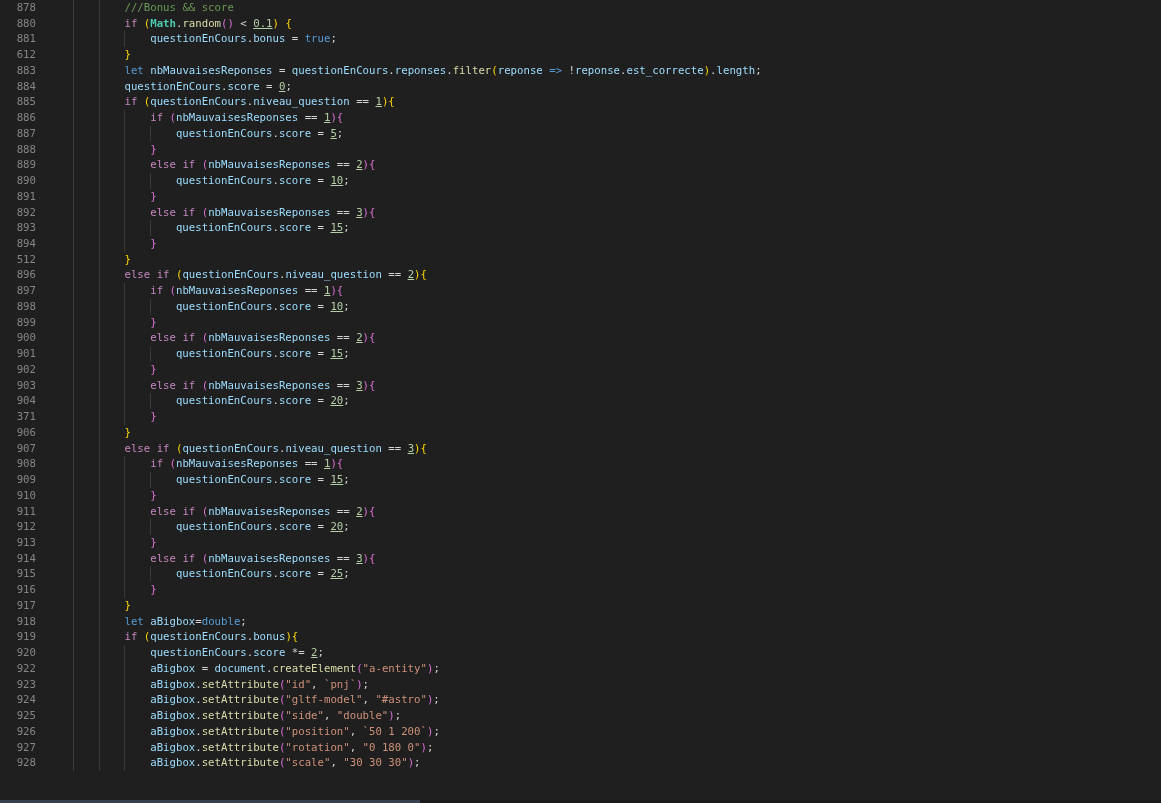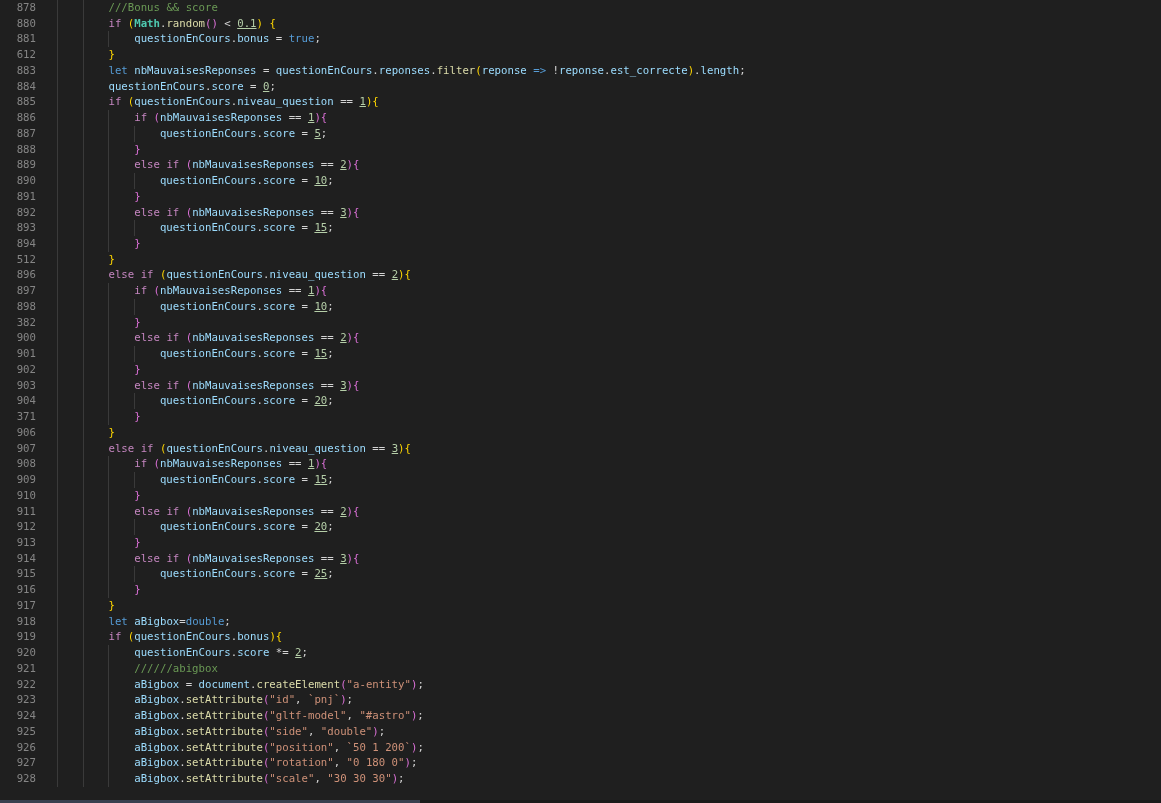--- a/index.html
+++ b/index.html
@@ -18,20 +18,21 @@
     font-size: 10.7px;
     background: #1f1f1f;
     cursor: text;
   }
   .rows { position: absolute; top: 0; left: 0; right: 0; }
   .row {
     display: flex;
     height: 15.745px;
     line-height: 15.745px;
     white-space: pre;
+    gap: 16px;
   }
   .gutter {
     flex: 0 0 36px;
     text-align: right;
     color: #858585;
     user-select: none;
   }
   .code {
     position: relative;
     flex: 1 1 auto;
@@ -88,21 +89,21 @@
       <div class="row"><div class="gutter">889</div><div class="code"><i class="g" style="left: calc(0ch + 21px);"></i><i class="g" style="left: calc(4ch + 21px);"></i><i class="g" style="left: calc(8ch + 21px);"></i><span class="text" style="padding-left: 12ch;"><span class="kw">else</span><span class="op"> </span><span class="kw">if</span><span class="op"> </span><span class="b2">(</span><span class="vr">nbMauvaisesReponses</span><span class="op"> == </span><span class="nm">2</span><span class="b2">)</span><span class="b2">{</span></span></div></div>
       <div class="row"><div class="gutter">890</div><div class="code"><i class="g" style="left: calc(0ch + 21px);"></i><i class="g" style="left: calc(4ch + 21px);"></i><i class="g" style="left: calc(8ch + 21px);"></i><i class="g" style="left: calc(12ch + 21px);"></i><span class="text" style="padding-left: 16ch;"><span class="vr">questionEnCours</span><span class="op">.</span><span class="vr">score</span><span class="op"> = </span><span class="nm">10</span><span class="op">;</span></span></div></div>
       <div class="row"><div class="gutter">891</div><div class="code"><i class="g" style="left: calc(0ch + 21px);"></i><i class="g" style="left: calc(4ch + 21px);"></i><i class="g" style="left: calc(8ch + 21px);"></i><span class="text" style="padding-left: 12ch;"><span class="b2">}</span></span></div></div>
       <div class="row"><div class="gutter">892</div><div class="code"><i class="g" style="left: calc(0ch + 21px);"></i><i class="g" style="left: calc(4ch + 21px);"></i><i class="g" style="left: calc(8ch + 21px);"></i><span class="text" style="padding-left: 12ch;"><span class="kw">else</span><span class="op"> </span><span class="kw">if</span><span class="op"> </span><span class="b2">(</span><span class="vr">nbMauvaisesReponses</span><span class="op"> == </span><span class="nm">3</span><span class="b2">)</span><span class="b2">{</span></span></div></div>
       <div class="row"><div class="gutter">893</div><div class="code"><i class="g" style="left: calc(0ch + 21px);"></i><i class="g" style="left: calc(4ch + 21px);"></i><i class="g" style="left: calc(8ch + 21px);"></i><i class="g" style="left: calc(12ch + 21px);"></i><span class="text" style="padding-left: 16ch;"><span class="vr">questionEnCours</span><span class="op">.</span><span class="vr">score</span><span class="op"> = </span><span class="nm">15</span><span class="op">;</span></span></div></div>
       <div class="row"><div class="gutter">894</div><div class="code"><i class="g" style="left: calc(0ch + 21px);"></i><i class="g" style="left: calc(4ch + 21px);"></i><i class="g" style="left: calc(8ch + 21px);"></i><span class="text" style="padding-left: 12ch;"><span class="b2">}</span></span></div></div>
       <div class="row"><div class="gutter">512</div><div class="code"><i class="g" style="left: calc(0ch + 21px);"></i><i class="g" style="left: calc(4ch + 21px);"></i><span class="text" style="padding-left: 8ch;"><span class="b1">}</span></span></div></div>
       <div class="row"><div class="gutter">896</div><div class="code"><i class="g" style="left: calc(0ch + 21px);"></i><i class="g" style="left: calc(4ch + 21px);"></i><span class="text" style="padding-left: 8ch;"><span class="kw">else</span><span class="op"> </span><span class="kw">if</span><span class="op"> </span><span class="b1">(</span><span class="vr">questionEnCours</span><span class="op">.</span><span class="vr">niveau_question</span><span class="op"> == </span><span class="nm">2</span><span class="b1">)</span><span class="b1">{</span></span></div></div>
       <div class="row"><div class="gutter">897</div><div class="code"><i class="g" style="left: calc(0ch + 21px);"></i><i class="g" style="left: calc(4ch + 21px);"></i><i class="g" style="left: calc(8ch + 21px);"></i><span class="text" style="padding-left: 12ch;"><span class="kw">if</span><span class="op"> </span><span class="b2">(</span><span class="vr">nbMauvaisesReponses</span><span class="op"> == </span><span class="nm">1</span><span class="b2">)</span><span class="b2">{</span></span></div></div>
       <div class="row"><div class="gutter">898</div><div class="code"><i class="g" style="left: calc(0ch + 21px);"></i><i class="g" style="left: calc(4ch + 21px);"></i><i class="g" style="left: calc(8ch + 21px);"></i><i class="g" style="left: calc(12ch + 21px);"></i><span class="text" style="padding-left: 16ch;"><span class="vr">questionEnCours</span><span class="op">.</span><span class="vr">score</span><span class="op"> = </span><span class="nm">10</span><span class="op">;</span></span></div></div>
-      <div class="row"><div class="gutter">382</div><div class="code"><i class="g" style="left: calc(0ch + 21px);"></i><i class="g" style="left: calc(4ch + 21px);"></i><i class="g" style="left: calc(8ch + 21px);"></i><span class="text" style="padding-left: 12ch;"><span class="b2">}</span></span></div></div>
+      <div class="row"><div class="gutter">899</div><div class="code"><i class="g" style="left: calc(0ch + 21px);"></i><i class="g" style="left: calc(4ch + 21px);"></i><i class="g" style="left: calc(8ch + 21px);"></i><span class="text" style="padding-left: 12ch;"><span class="b2">}</span></span></div></div>
       <div class="row"><div class="gutter">900</div><div class="code"><i class="g" style="left: calc(0ch + 21px);"></i><i class="g" style="left: calc(4ch + 21px);"></i><i class="g" style="left: calc(8ch + 21px);"></i><span class="text" style="padding-left: 12ch;"><span class="kw">else</span><span class="op"> </span><span class="kw">if</span><span class="op"> </span><span class="b2">(</span><span class="vr">nbMauvaisesReponses</span><span class="op"> == </span><span class="nm">2</span><span class="b2">)</span><span class="b2">{</span></span></div></div>
       <div class="row"><div class="gutter">901</div><div class="code"><i class="g" style="left: calc(0ch + 21px);"></i><i class="g" style="left: calc(4ch + 21px);"></i><i class="g" style="left: calc(8ch + 21px);"></i><i class="g" style="left: calc(12ch + 21px);"></i><span class="text" style="padding-left: 16ch;"><span class="vr">questionEnCours</span><span class="op">.</span><span class="vr">score</span><span class="op"> = </span><span class="nm">15</span><span class="op">;</span></span></div></div>
       <div class="row"><div class="gutter">902</div><div class="code"><i class="g" style="left: calc(0ch + 21px);"></i><i class="g" style="left: calc(4ch + 21px);"></i><i class="g" style="left: calc(8ch + 21px);"></i><span class="text" style="padding-left: 12ch;"><span class="b2">}</span></span></div></div>
       <div class="row"><div class="gutter">903</div><div class="code"><i class="g" style="left: calc(0ch + 21px);"></i><i class="g" style="left: calc(4ch + 21px);"></i><i class="g" style="left: calc(8ch + 21px);"></i><span class="text" style="padding-left: 12ch;"><span class="kw">else</span><span class="op"> </span><span class="kw">if</span><span class="op"> </span><span class="b2">(</span><span class="vr">nbMauvaisesReponses</span><span class="op"> == </span><span class="nm">3</span><span class="b2">)</span><span class="b2">{</span></span></div></div>
       <div class="row"><div class="gutter">904</div><div class="code"><i class="g" style="left: calc(0ch + 21px);"></i><i class="g" style="left: calc(4ch + 21px);"></i><i class="g" style="left: calc(8ch + 21px);"></i><i class="g" style="left: calc(12ch + 21px);"></i><span class="text" style="padding-left: 16ch;"><span class="vr">questionEnCours</span><span class="op">.</span><span class="vr">score</span><span class="op"> = </span><span class="nm">20</span><span class="op">;</span></span></div></div>
       <div class="row"><div class="gutter">371</div><div class="code"><i class="g" style="left: calc(0ch + 21px);"></i><i class="g" style="left: calc(4ch + 21px);"></i><i class="g" style="left: calc(8ch + 21px);"></i><span class="text" style="padding-left: 12ch;"><span class="b2">}</span></span></div></div>
       <div class="row"><div class="gutter">906</div><div class="code"><i class="g" style="left: calc(0ch + 21px);"></i><i class="g" style="left: calc(4ch + 21px);"></i><span class="text" style="padding-left: 8ch;"><span class="b1">}</span></span></div></div>
       <div class="row"><div class="gutter">907</div><div class="code"><i class="g" style="left: calc(0ch + 21px);"></i><i class="g" style="left: calc(4ch + 21px);"></i><span class="text" style="padding-left: 8ch;"><span class="kw">else</span><span class="op"> </span><span class="kw">if</span><span class="op"> </span><span class="b1">(</span><span class="vr">questionEnCours</span><span class="op">.</span><span class="vr">niveau_question</span><span class="op"> == </span><span class="nm">3</span><span class="b1">)</span><span class="b1">{</span></span></div></div>
       <div class="row"><div class="gutter">908</div><div class="code"><i class="g" style="left: calc(0ch + 21px);"></i><i class="g" style="left: calc(4ch + 21px);"></i><i class="g" style="left: calc(8ch + 21px);"></i><span class="text" style="padding-left: 12ch;"><span class="kw">if</span><span class="op"> </span><span class="b2">(</span><span class="vr">nbMauvaisesReponses</span><span class="op"> == </span><span class="nm">1</span><span class="b2">)</span><span class="b2">{</span></span></div></div>
       <div class="row"><div class="gutter">909</div><div class="code"><i class="g" style="left: calc(0ch + 21px);"></i><i class="g" style="left: calc(4ch + 21px);"></i><i class="g" style="left: calc(8ch + 21px);"></i><i class="g" style="left: calc(12ch + 21px);"></i><span class="text" style="padding-left: 16ch;"><span class="vr">questionEnCours</span><span class="op">.</span><span class="vr">score</span><span class="op"> = </span><span class="nm">15</span><span class="op">;</span></span></div></div>
@@ -110,21 +111,20 @@
       <div class="row"><div class="gutter">911</div><div class="code"><i class="g" style="left: calc(0ch + 21px);"></i><i class="g" style="left: calc(4ch + 21px);"></i><i class="g" style="left: calc(8ch + 21px);"></i><span class="text" style="padding-left: 12ch;"><span class="kw">else</span><span class="op"> </span><span class="kw">if</span><span class="op"> </span><span class="b2">(</span><span class="vr">nbMauvaisesReponses</span><span class="op"> == </span><span class="nm">2</span><span class="b2">)</span><span class="b2">{</span></span></div></div>
       <div class="row"><div class="gutter">912</div><div class="code"><i class="g" style="left: calc(0ch + 21px);"></i><i class="g" style="left: calc(4ch + 21px);"></i><i class="g" style="left: calc(8ch + 21px);"></i><i class="g" style="left: calc(12ch + 21px);"></i><span class="text" style="padding-left: 16ch;"><span class="vr">questionEnCours</span><span class="op">.</span><span class="vr">score</span><span class="op"> = </span><span class="nm">20</span><span class="op">;</span></span></div></div>
       <div class="row"><div class="gutter">913</div><div class="code"><i class="g" style="left: calc(0ch + 21px);"></i><i class="g" style="left: calc(4ch + 21px);"></i><i class="g" style="left: calc(8ch + 21px);"></i><span class="text" style="padding-left: 12ch;"><span class="b2">}</span></span></div></div>
       <div class="row"><div class="gutter">914</div><div class="code"><i class="g" style="left: calc(0ch + 21px);"></i><i class="g" style="left: calc(4ch + 21px);"></i><i class="g" style="left: calc(8ch + 21px);"></i><span class="text" style="padding-left: 12ch;"><span class="kw">else</span><span class="op"> </span><span class="kw">if</span><span class="op"> </span><span class="b2">(</span><span class="vr">nbMauvaisesReponses</span><span class="op"> == </span><span class="nm">3</span><span class="b2">)</span><span class="b2">{</span></span></div></div>
       <div class="row"><div class="gutter">915</div><div class="code"><i class="g" style="left: calc(0ch + 21px);"></i><i class="g" style="left: calc(4ch + 21px);"></i><i class="g" style="left: calc(8ch + 21px);"></i><i class="g" style="left: calc(12ch + 21px);"></i><span class="text" style="padding-left: 16ch;"><span class="vr">questionEnCours</span><span class="op">.</span><span class="vr">score</span><span class="op"> = </span><span class="nm">25</span><span class="op">;</span></span></div></div>
       <div class="row"><div class="gutter">916</div><div class="code"><i class="g" style="left: calc(0ch + 21px);"></i><i class="g" style="left: calc(4ch + 21px);"></i><i class="g" style="left: calc(8ch + 21px);"></i><span class="text" style="padding-left: 12ch;"><span class="b2">}</span></span></div></div>
       <div class="row"><div class="gutter">917</div><div class="code"><i class="g" style="left: calc(0ch + 21px);"></i><i class="g" style="left: calc(4ch + 21px);"></i><span class="text" style="padding-left: 8ch;"><span class="b1">}</span></span></div></div>
       <div class="row"><div class="gutter">918</div><div class="code"><i class="g" style="left: calc(0ch + 21px);"></i><i class="g" style="left: calc(4ch + 21px);"></i><span class="text" style="padding-left: 8ch;"><span class="st">let</span><span class="op"> </span><span class="vr">aBigbox</span><span class="op">=</span><span class="st">double</span><span class="op">;</span></span></div></div>
       <div class="row"><div class="gutter">919</div><div class="code"><i class="g" style="left: calc(0ch + 21px);"></i><i class="g" style="left: calc(4ch + 21px);"></i><span class="text" style="padding-left: 8ch;"><span class="kw">if</span><span class="op"> </span><span class="b1">(</span><span class="vr">questionEnCours</span><span class="op">.</span><span class="vr">bonus</span><span class="b1">)</span><span class="b1">{</span></span></div></div>
       <div class="row"><div class="gutter">920</div><div class="code"><i class="g" style="left: calc(0ch + 21px);"></i><i class="g" style="left: calc(4ch + 21px);"></i><i class="g" style="left: calc(8ch + 21px);"></i><span class="text" style="padding-left: 12ch;"><span class="vr">questionEnCours</span><span class="op">.</span><span class="vr">score</span><span class="op"> *= </span><span class="nm">2</span><span class="op">;</span></span></div></div>
-      <div class="row"><div class="gutter">921</div><div class="code"><i class="g" style="left: calc(0ch + 21px);"></i><i class="g" style="left: calc(4ch + 21px);"></i><i class="g" style="left: calc(8ch + 21px);"></i><span class="text" style="padding-left: 12ch;"><span class="cm">//////abigbox</span></span></div></div>
       <div class="row"><div class="gutter">922</div><div class="code"><i class="g" style="left: calc(0ch + 21px);"></i><i class="g" style="left: calc(4ch + 21px);"></i><i class="g" style="left: calc(8ch + 21px);"></i><span class="text" style="padding-left: 12ch;"><span class="vr">aBigbox</span><span class="op"> = </span><span class="vr">document</span><span class="op">.</span><span class="fn">createElement</span><span class="b2">(</span><span class="sr">"a-entity"</span><span class="b2">)</span><span class="op">;</span></span></div></div>
       <div class="row"><div class="gutter">923</div><div class="code"><i class="g" style="left: calc(0ch + 21px);"></i><i class="g" style="left: calc(4ch + 21px);"></i><i class="g" style="left: calc(8ch + 21px);"></i><span class="text" style="padding-left: 12ch;"><span class="vr">aBigbox</span><span class="op">.</span><span class="fn">setAttribute</span><span class="b2">(</span><span class="sr">"id"</span><span class="op">, </span><span class="sr">`pnj`</span><span class="b2">)</span><span class="op">;</span></span></div></div>
       <div class="row"><div class="gutter">924</div><div class="code"><i class="g" style="left: calc(0ch + 21px);"></i><i class="g" style="left: calc(4ch + 21px);"></i><i class="g" style="left: calc(8ch + 21px);"></i><span class="text" style="padding-left: 12ch;"><span class="vr">aBigbox</span><span class="op">.</span><span class="fn">setAttribute</span><span class="b2">(</span><span class="sr">"gltf-model"</span><span class="op">, </span><span class="sr">"#astro"</span><span class="b2">)</span><span class="op">;</span></span></div></div>
       <div class="row"><div class="gutter">925</div><div class="code"><i class="g" style="left: calc(0ch + 21px);"></i><i class="g" style="left: calc(4ch + 21px);"></i><i class="g" style="left: calc(8ch + 21px);"></i><span class="text" style="padding-left: 12ch;"><span class="vr">aBigbox</span><span class="op">.</span><span class="fn">setAttribute</span><span class="b2">(</span><span class="sr">"side"</span><span class="op">, </span><span class="sr">"double"</span><span class="b2">)</span><span class="op">;</span></span></div></div>
       <div class="row"><div class="gutter">926</div><div class="code"><i class="g" style="left: calc(0ch + 21px);"></i><i class="g" style="left: calc(4ch + 21px);"></i><i class="g" style="left: calc(8ch + 21px);"></i><span class="text" style="padding-left: 12ch;"><span class="vr">aBigbox</span><span class="op">.</span><span class="fn">setAttribute</span><span class="b2">(</span><span class="sr">"position"</span><span class="op">, </span><span class="sr">`50 1 200`</span><span class="b2">)</span><span class="op">;</span></span></div></div>
       <div class="row"><div class="gutter">927</div><div class="code"><i class="g" style="left: calc(0ch + 21px);"></i><i class="g" style="left: calc(4ch + 21px);"></i><i class="g" style="left: calc(8ch + 21px);"></i><span class="text" style="padding-left: 12ch;"><span class="vr">aBigbox</span><span class="op">.</span><span class="fn">setAttribute</span><span class="b2">(</span><span class="sr">"rotation"</span><span class="op">, </span><span class="sr">"0 180 0"</span><span class="b2">)</span><span class="op">;</span></span></div></div>
       <div class="row"><div class="gutter">928</div><div class="code"><i class="g" style="left: calc(0ch + 21px);"></i><i class="g" style="left: calc(4ch + 21px);"></i><i class="g" style="left: calc(8ch + 21px);"></i><span class="text" style="padding-left: 12ch;"><span class="vr">aBigbox</span><span class="op">.</span><span class="fn">setAttribute</span><span class="b2">(</span><span class="sr">"scale"</span><span class="op">, </span><span class="sr">"30 30 30"</span><span class="b2">)</span><span class="op">;</span></span></div></div>
     </div>
   <div class="hsb">
     <div class="hsb-thumb"></div>

